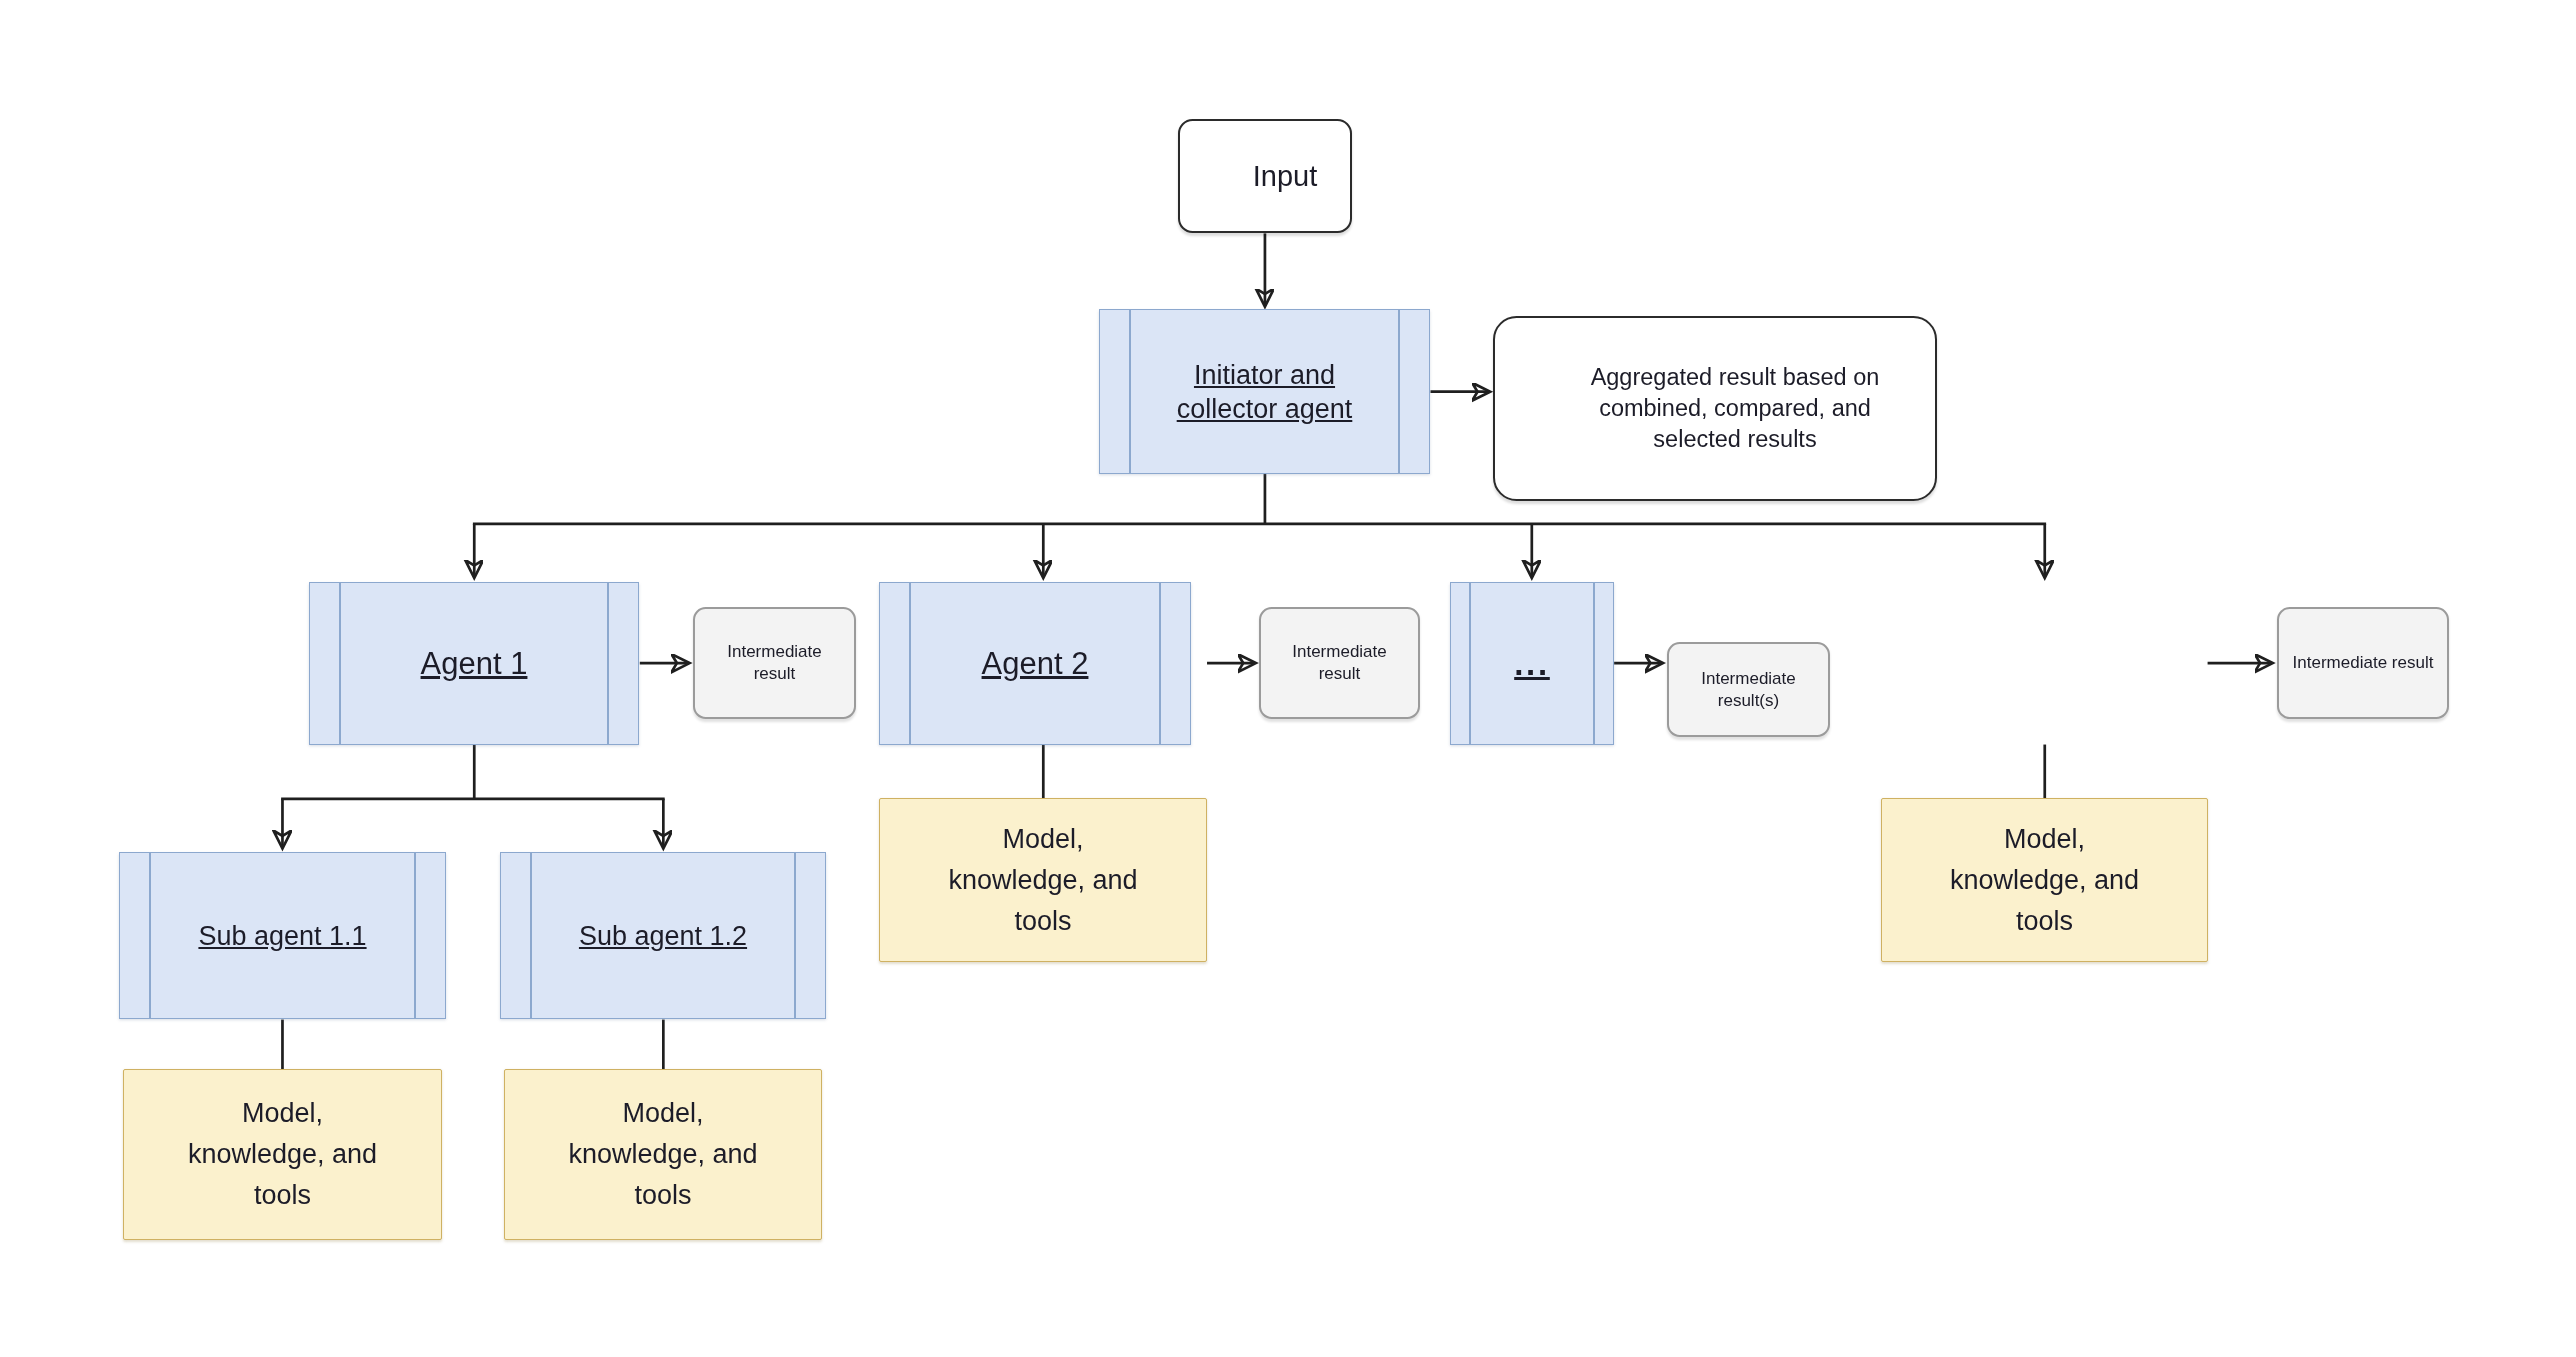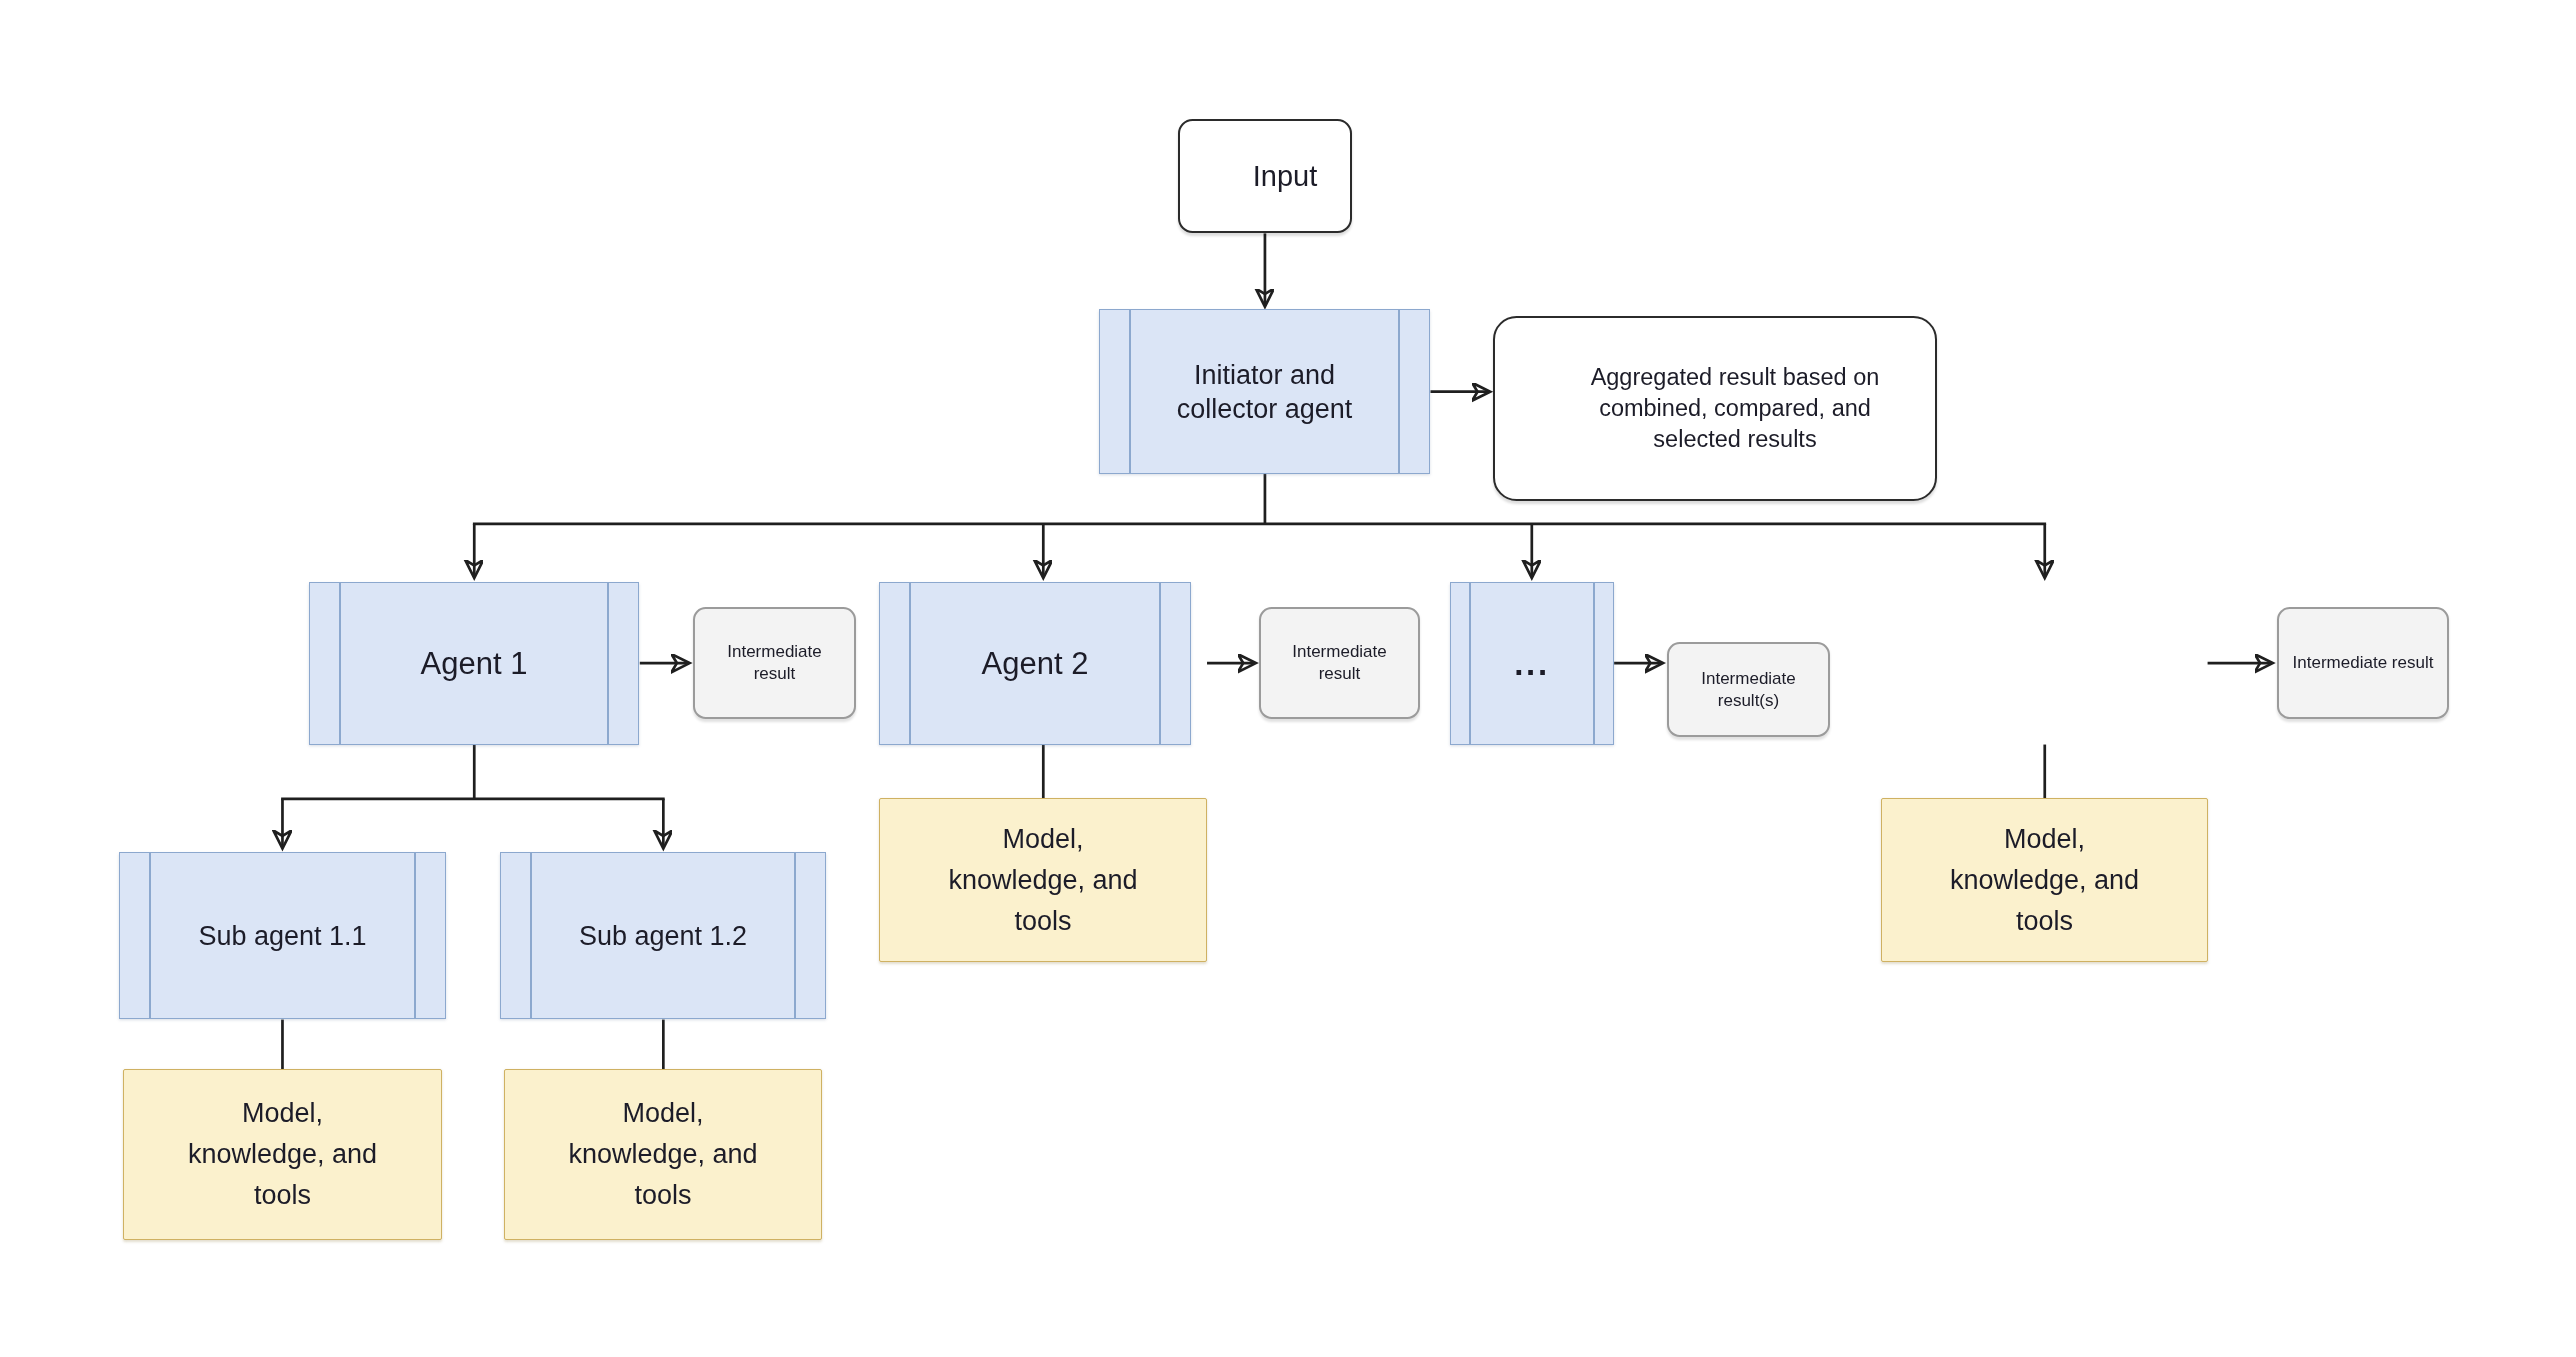--- a/index.html
+++ b/index.html
@@ -13,21 +13,21 @@
   body{font-family:"Liberation Sans","DejaVu Sans",sans-serif;color:var(--text);}
   .canvas{position:relative;width:2576px;height:1357px;background:#ffffff;overflow:hidden;}
   .connector-layer{position:absolute;left:0;top:0;width:2576px;height:1357px;}
   .connector-layer path{stroke:var(--connector);stroke-width:3;fill:none;}
 
   .node{position:absolute;display:flex;align-items:center;justify-content:center;
         text-align:center;box-sizing:border-box;}
 
   
   .agent{background:var(--agent-fill);border:1.8px solid var(--agent-border);
-         box-shadow:0 1.8px 2.7px rgba(100,120,150,.25);}
+         box-shadow:0 1.8px 2.7px rgba(100,120,150,.25);text-decoration:underline;}
   .agent .bar{position:absolute;top:0;bottom:0;width:1.8px;background:var(--agent-border);}
   .agent .bar-l{left:29px;}
   .agent .bar-r{right:29px;}
   .agent.narrow .bar-l{left:18px;}
   .agent.narrow .bar-r{right:18px;}
   .agent .lbl{font-size:30px;line-height:38px;padding:0 43px;}
   .agent .lbl .it{font-style:italic;}
   .agent .lbl.big{font-size:31px;text-align:center;}
   .agent .lbl.sub{font-size:27px;}
   .agent .lbl.dots{font-size:33px;font-weight:bold;letter-spacing:2.7px;}

